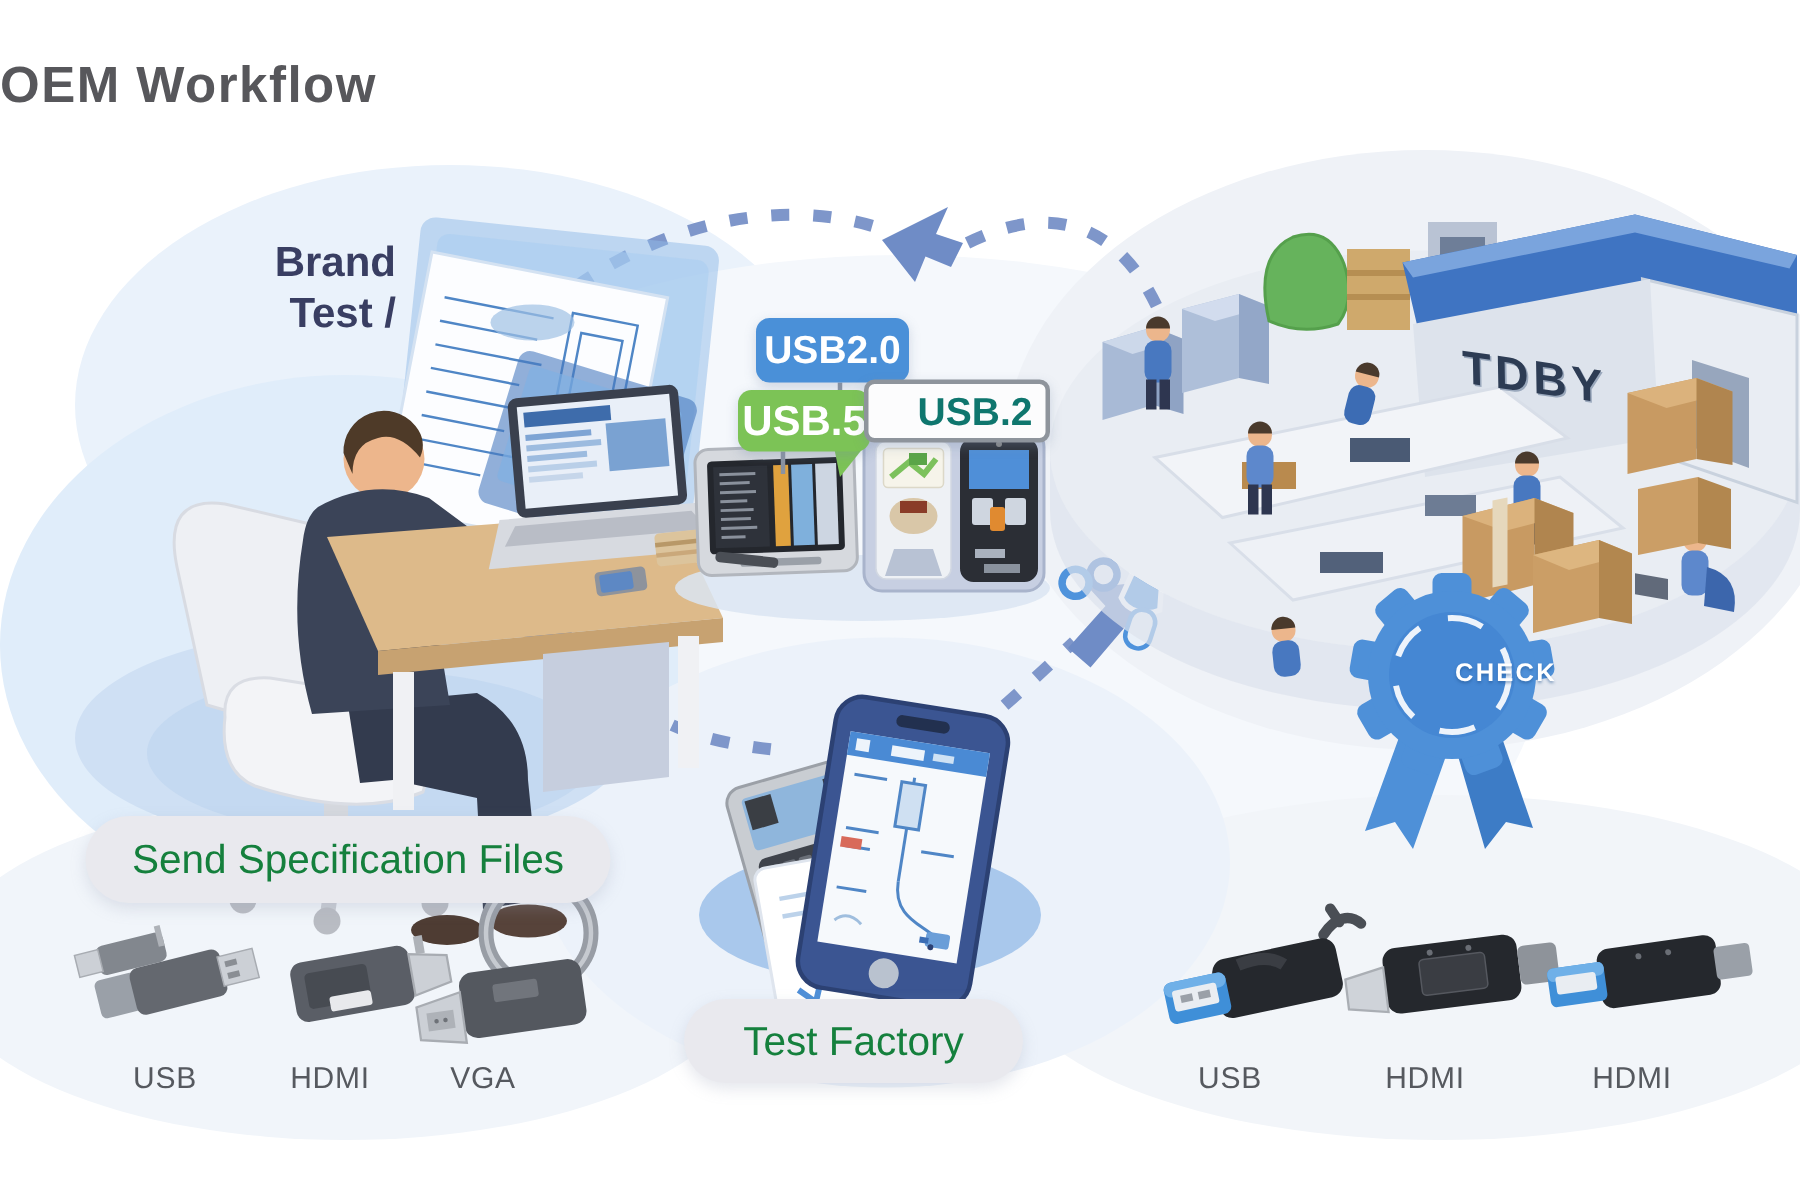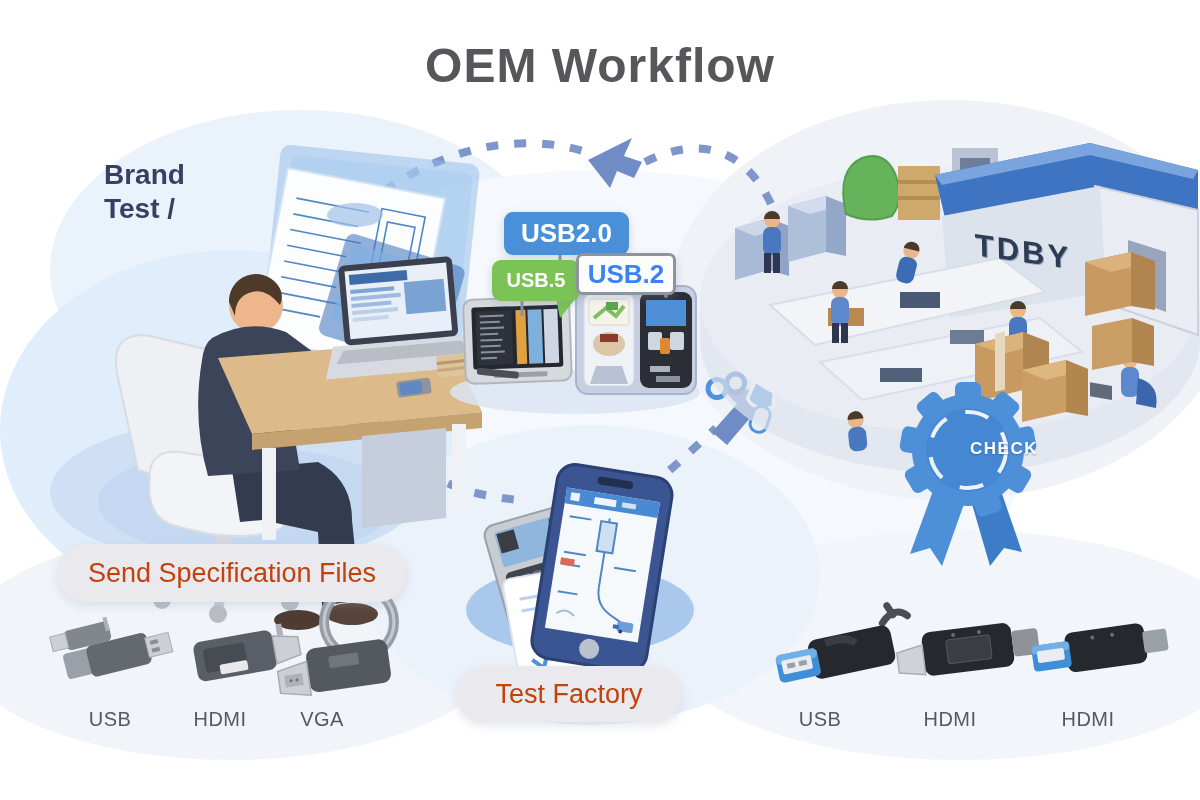--- a/index.html
+++ b/index.html
@@ -1,30 +1,30 @@
 <!DOCTYPE html>
 <html><head>
 <meta charset="utf-8">
 <style>
   html,body{margin:0;padding:0;background:#fff;}
   .stage{position:relative;width:1200px;height:800px;background:#ffffff;overflow:hidden;
          font-family:"Liberation Sans",sans-serif;}
   .abs{position:absolute;}
-  .title{top:38px;left:0;width:1200px;text-align:center;font-size:48px;font-weight:700;
+  .title{top:38px;left:0;width:1200px;font-size:34px;font-weight:700;
          color:#57575b;letter-spacing:1px;}
-  .brand{left:104px;top:158px;width:160px;text-align:left;font-size:28px;line-height:34px;
+  .brand{left:104px;top:158px;width:160px;text-align:right;font-size:28px;line-height:34px;
          font-weight:600;color:#393e62;}
   .tag{border-radius:9px;display:flex;align-items:center;justify-content:center;
        font-weight:700;box-shadow:0 3px 8px rgba(120,140,170,.3);}
-  .tag-blue{left:504px;top:212px;width:125px;height:43px;background:#4a90d8;color:#fff;font-size:26px;}
-  .tag-green{left:492px;top:260px;width:88px;height:41px;background:#7cc356;color:#fff;font-size:20px;}
-  .tag-white{left:576px;top:253px;width:94px;height:36px;background:#fcfcfd;color:#3b82f6;
-             font-size:26px;border:3px solid #8e949c;border-radius:7px;}
+  .tag-blue{left:504px;top:212px;width:102px;height:43px;background:#4a90d8;color:#fff;font-size:26px;}
+  .tag-green{left:492px;top:260px;width:88px;height:41px;background:#7cc356;color:#fff;font-size:28px;}
+  .tag-white{left:576px;top:253px;width:94px;height:36px;background:#fcfcfd;color:#0f766e;
+             font-size:26px;border:3px solid #8e949c;border-radius:7px;padding-left:24px;}
   .pill{background:#e9e9ee;border-radius:30px;display:flex;align-items:center;justify-content:center;
-        color:#c2410c;font-size:27px;font-weight:500;box-shadow:0 4px 10px rgba(150,160,185,.25);}
+        color:#15803d;font-size:27px;font-weight:500;box-shadow:0 4px 10px rgba(150,160,185,.25);}
   .pill-send{left:57px;top:544px;width:350px;height:58px;}
   .pill-factory{left:761px;top:543px;width:408px;height:58px;}
   .pill-test{left:456px;top:666px;width:226px;height:56px;}
   .conn-label{top:708px;text-align:center;font-size:20px;font-weight:500;color:#56595f;
               letter-spacing:.5px;}
   .check-label{left:954px;top:439px;width:100px;text-align:center;color:#fff;font-size:17px;
                font-weight:800;letter-spacing:1.5px;text-shadow:0 1px 2px rgba(30,80,140,.5);}
   .factory-sign{left:963px;top:234px;width:120px;text-align:center;font-size:31px;font-weight:800;
                 color:#2d3c54;letter-spacing:3px;transform:skewY(9deg) rotate(-1deg);
                 text-shadow:1px 1px 0 #9aa8bc;}

